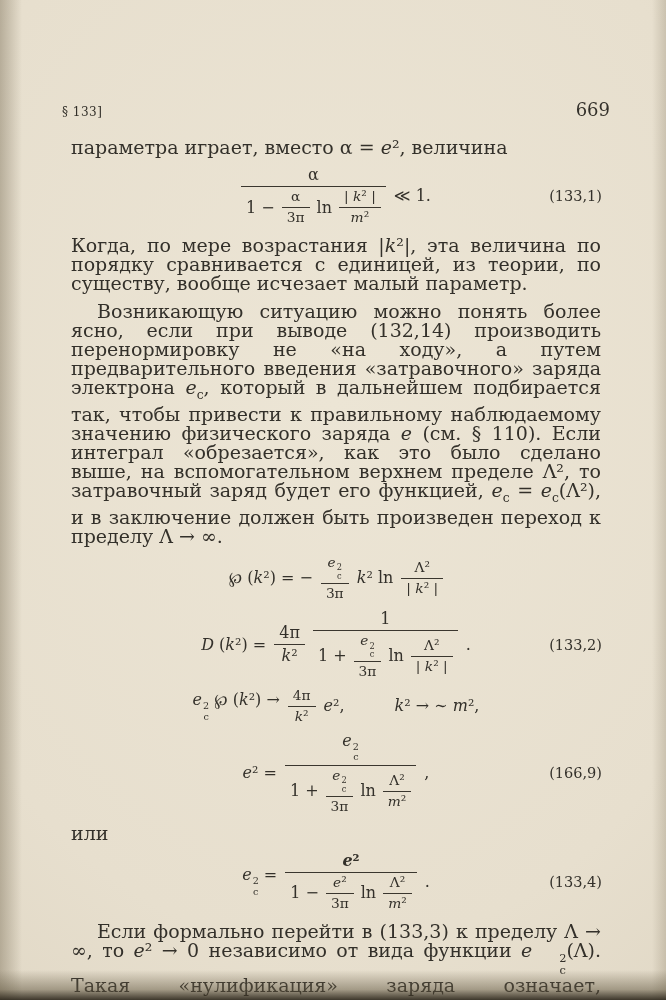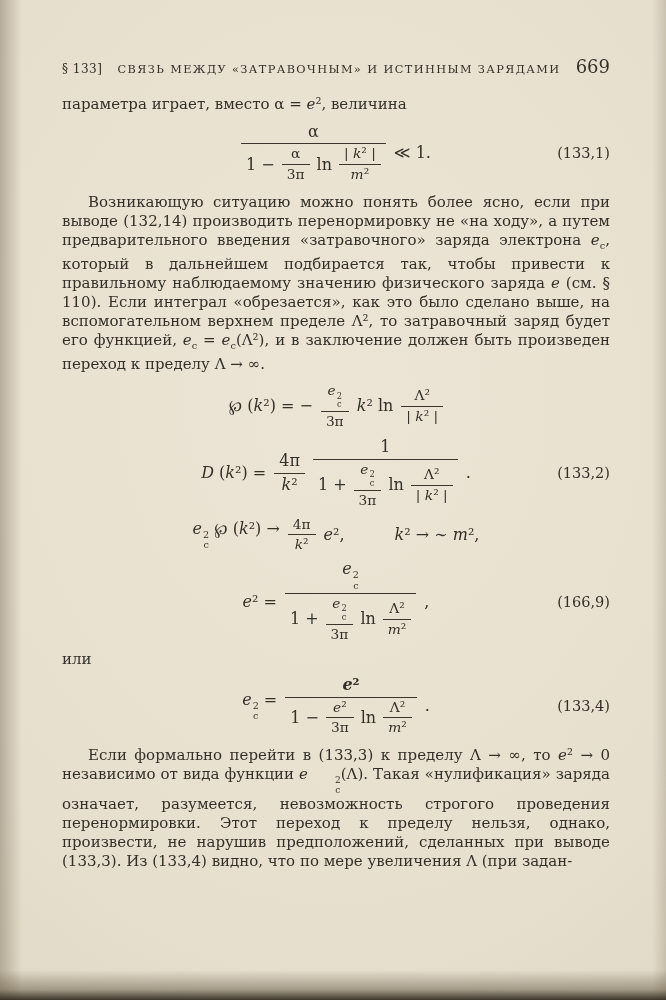--- a/index.html
+++ b/index.html
@@ -15,33 +15,33 @@
   }
   .edge-left{position:absolute;left:0;top:0;bottom:0;width:22px;
     background:linear-gradient(to right, rgba(104,92,68,.38), rgba(104,92,68,0));}
   .edge-right{position:absolute;right:0;top:0;bottom:0;width:14px;
     background:linear-gradient(to left, rgba(104,92,68,.22), rgba(104,92,68,0));}
   .edge-bottom{position:absolute;left:0;right:0;bottom:0;height:30px;
     background:linear-gradient(to bottom, rgba(98,88,66,0), rgba(98,88,66,.5) 65%, rgba(43,37,26,.9));}
   .content{position:absolute;left:62px;top:56px;width:548px;}
 
   .header{display:flex;align-items:baseline;justify-content:space-between;
-    font-size:12px;margin-bottom:18px;white-space:nowrap;}
+    font-size:12px;margin-bottom:18px;white-space:nowrap;margin-top:43px;}
   .header .sec{letter-spacing:.5px;}
   .header .title{font-size:11.3px;letter-spacing:1.4px;flex:1;text-align:center;padding:0 8px;}
   .header .pno{font-size:18px;}
 
-  p.body-p{margin:0;font-size:15px;line-height:19px;text-align:justify;}
+  p.body-p{margin:9px;font-size:19px;line-height:19px;text-align:justify;}
   p.indent{text-indent:26px;}
   p.short{text-align:left;}
 
   
   .eq-row{position:relative;display:flex;align-items:center;justify-content:center;margin:8px 0;}
   .math{display:inline-flex;align-items:center;gap:8px;font-size:16px;line-height:1.15;}
-  .eqnum{position:absolute;right:0;top:50%;transform:translateY(-50%);font-size:14.5px;}
+  .eqnum{position:absolute;right:8px;top:50%;transform:translateY(-50%);font-size:14.5px;}
 
   .frac{display:inline-flex;flex-direction:column;align-items:center;vertical-align:middle;}
   .frac>.num{align-self:stretch;text-align:center;border-bottom:1px solid #3a362e;padding:0 5px 2px;}
   .frac>.den{align-self:stretch;text-align:center;padding:2px 5px 0;}
   .frac .frac{font-size:.86em;}
   .frac.tfrac{font-size:.86em;}
   .hrow{display:inline-flex;align-items:center;justify-content:center;gap:7px;}
   .spacer{display:inline-block;width:34px;}
   .tail{white-space:nowrap;}
 
@@ -51,21 +51,20 @@
   i{font-style:italic;}
 </style>
 </head>
 <body>
 
 <div class="page">
   <div class="content">
 
     <div class="header">
       <span class="sec">§ 133]</span>
-      <span class="title">СВЯЗЬ МЕЖДУ «ЗАТРАВОЧНЫМ» И ИСТИННЫМ ЗАРЯДАМИ</span>
       <span class="pno">669</span>
     </div>
 
     <p class="body-p">параметра играет, вместо α = <i>e</i>², величина</p>
 
     <div class="eq-row" style="margin:9px 0 10px;">
       <div class="math">
         <span class="frac">
           <span class="num">α</span>
           <span class="den hrow">
@@ -79,20 +78,21 @@
               <span class="num">| <i>k</i>² |</span>
               <span class="den"><i>m</i>²</span>
             </span>
           </span>
         </span>
         <span class="tail">≪ 1.</span>
       </div>
       <span class="eqnum">(133,1)</span>
     </div>
 
+    <p class="body-p">Когда, по мере возрастания |<i>k</i>²|, эта величина по порядку сравнивается с единицей, из теории, по существу, вообще исчезает малый параметр.</p>
     <p class="body-p indent">Возникающую ситуацию можно понять более ясно, если при выводе (132,14) производить перенормировку не «на ходу», а путем предварительного введения «затравочного» заряда электрона <i>e</i><sub>c</sub>, который в дальнейшем подбирается так, чтобы привести к правильному наблюдаемому значению физического заряда <i>e</i> (см. § 110). Если интеграл «обрезается», как это было сделано выше, на вспомогательном верхнем пределе Λ², то затравочный заряд будет его функцией, <i>e</i><sub>c</sub> = <i>e</i><sub>c</sub>(Λ²), и в заключение должен быть произведен переход к пределу Λ → ∞.</p>
 
     <div class="eq-row" style="margin:9px 0 8px;">
       <div class="math">
         <span>℘ (<i>k</i>²) = −</span>
         <span class="frac tfrac">
           <span class="num"><i>e</i><span class="ss">
                 <span>2</span>
                 <span>c</span>
               </span></span>

